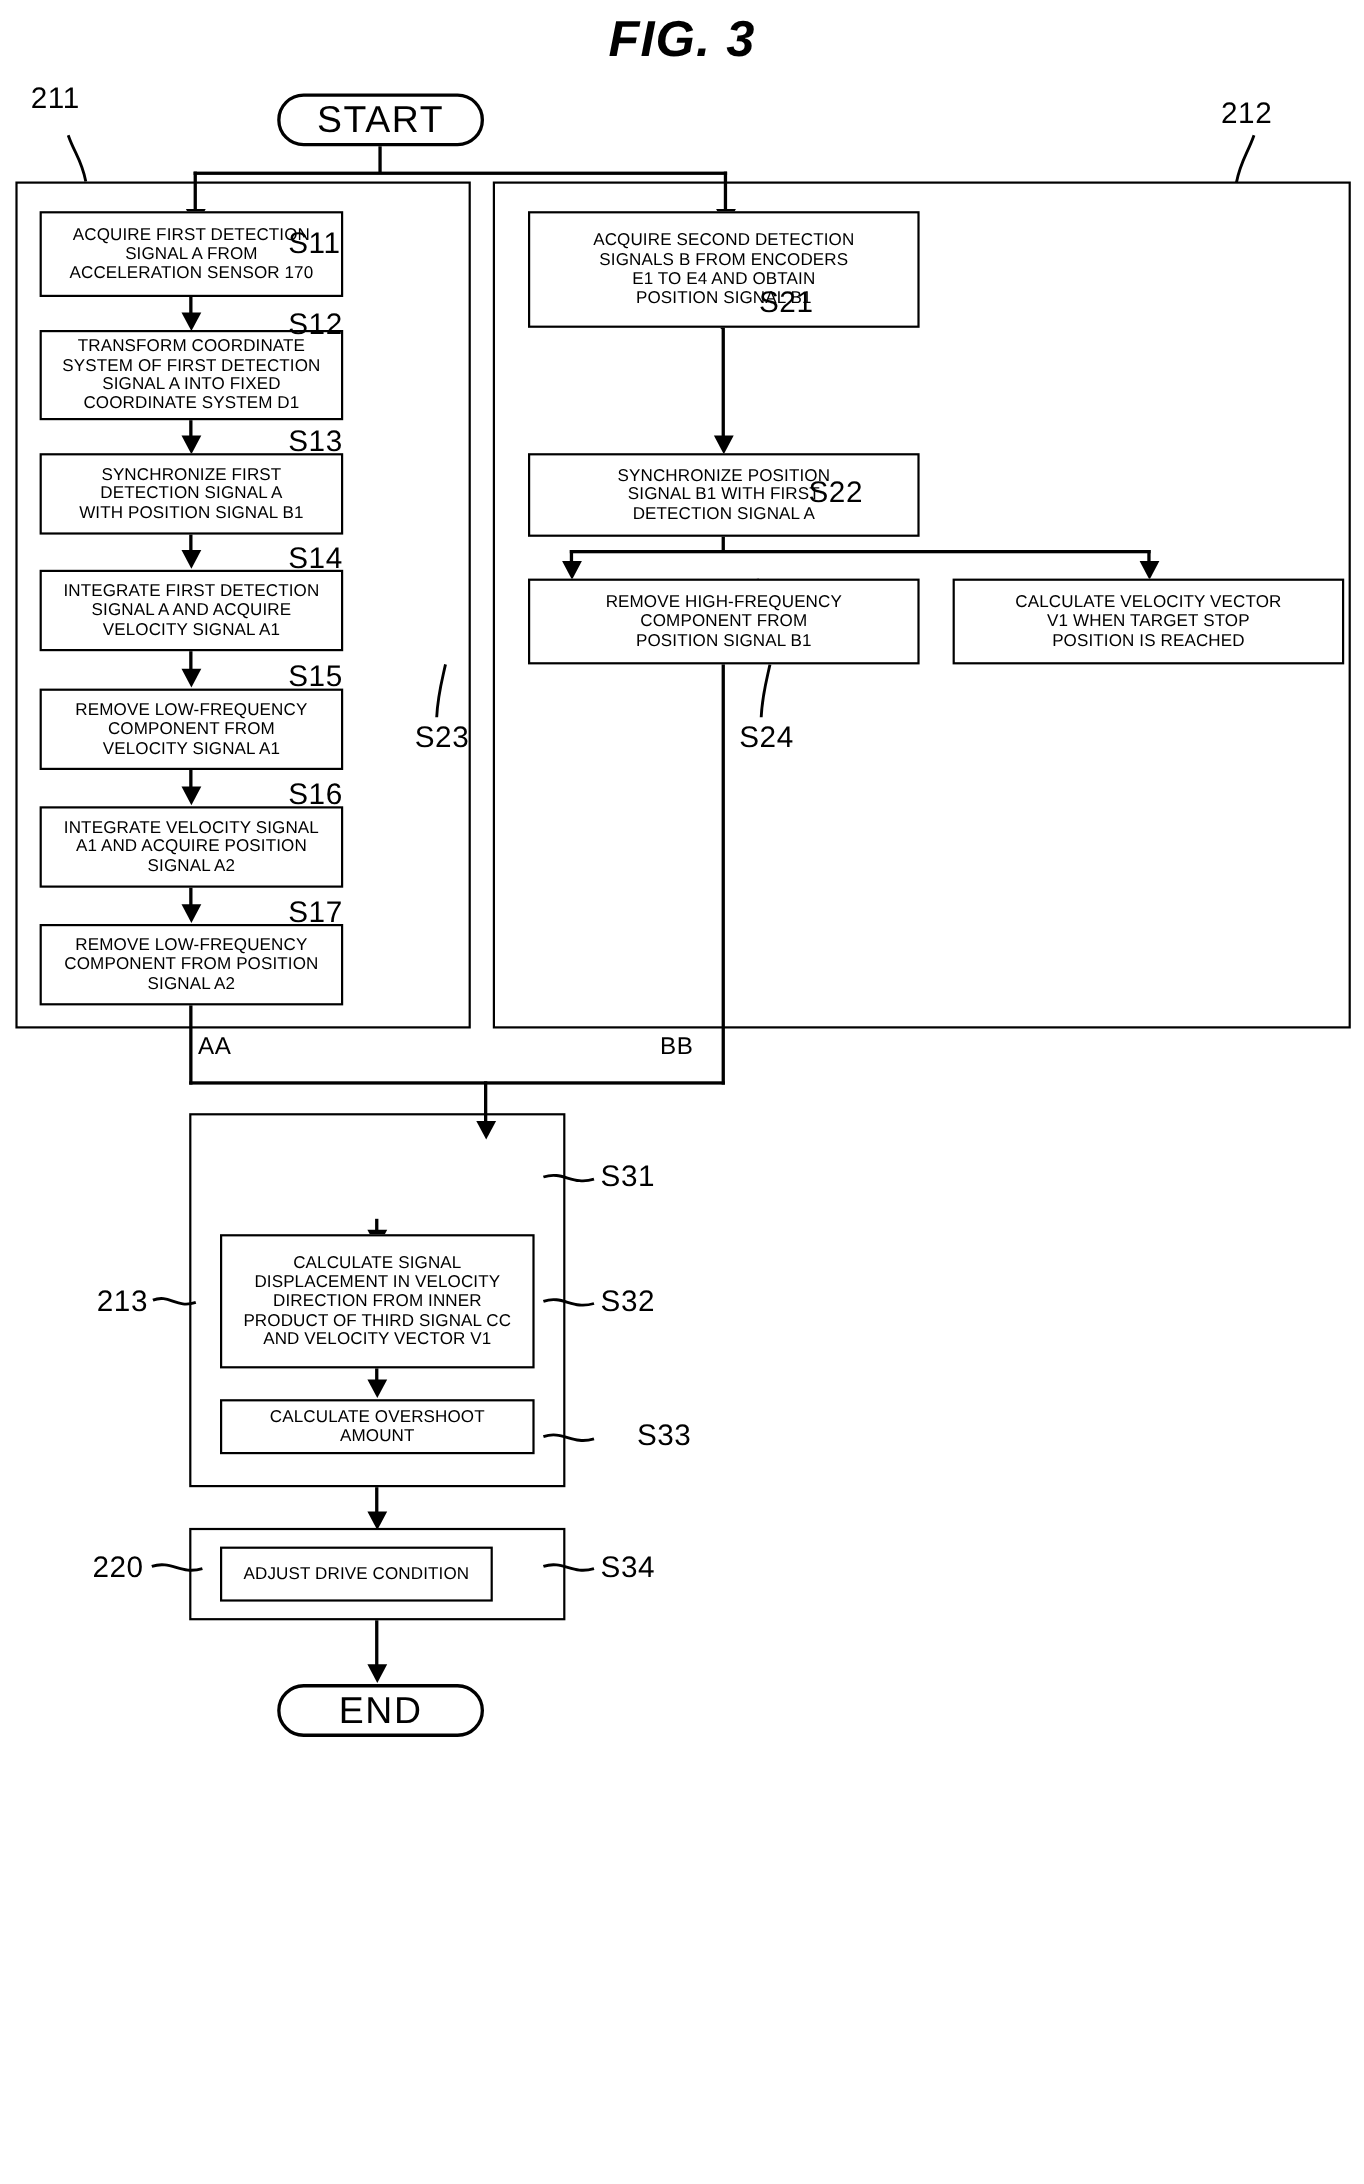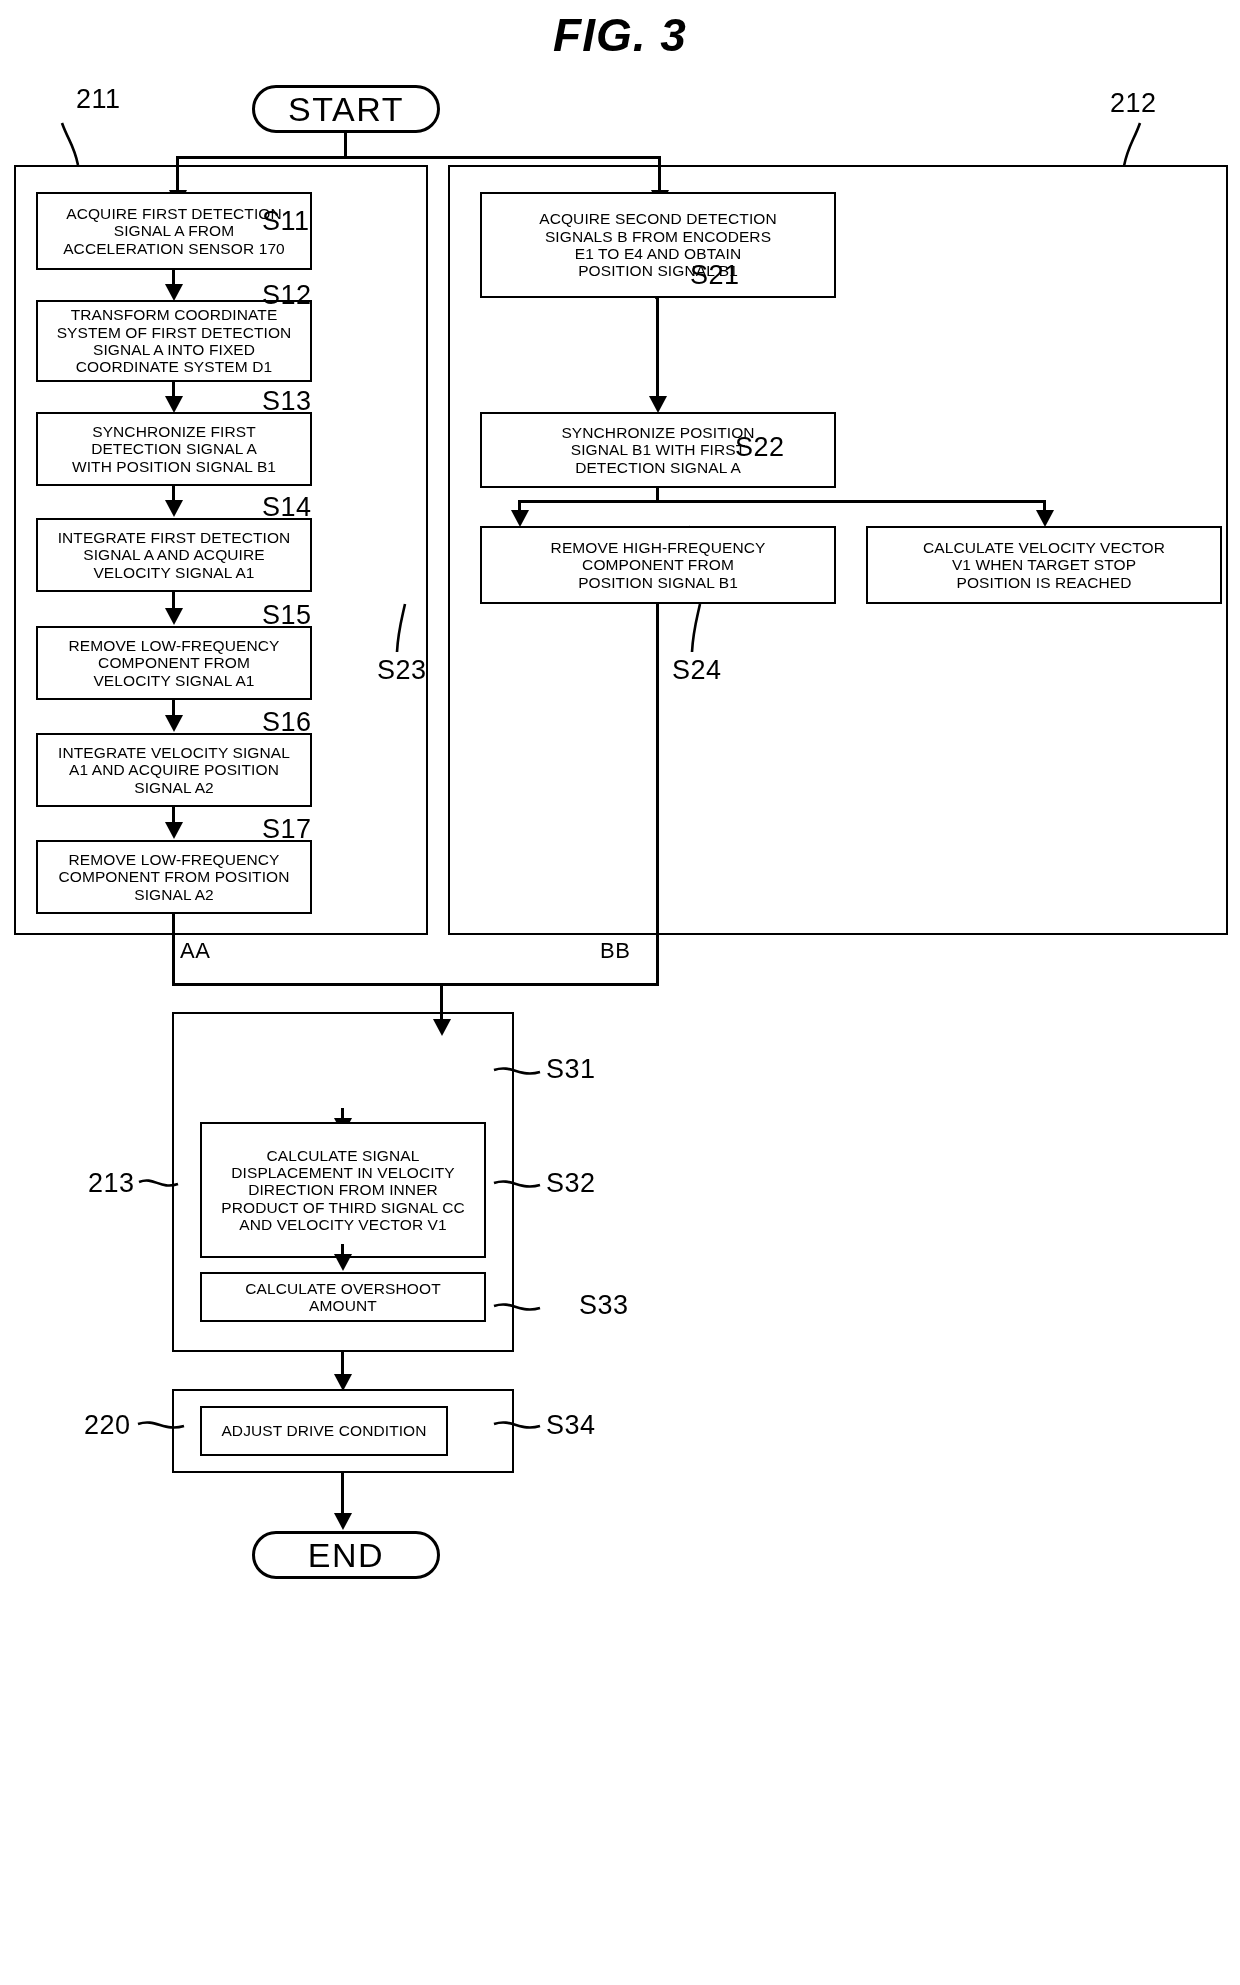--- a/index.html
+++ b/index.html
@@ -153,21 +153,21 @@
 
   <div class="abs hline" style="left:176px; top:156px; width:485px; height:3px;"></div>
 
   <div class="abs vline" style="left:176px; top:156px; width:3px; height:36px;"></div>
   <div class="abs arrow-down" style="left:169px; top:190px;"></div>
 
   <div class="abs vline" style="left:658px; top:156px; width:3px; height:36px;"></div>
   <div class="abs arrow-down" style="left:651px; top:190px;"></div>
 
   <div class="abs group" style="left:14px; top:165px; width:414px; height:770px;"></div>
-  <div class="abs reflabel" style="left:28px; top:84px;margin-left:48px;">211</div>
+  <div class="abs reflabel" style="left:28px; top:74px;">211</div>
 
   <div class="abs step" style="left:36px; top:192px; width:276px; height:78px;">
     <span>ACQUIRE FIRST DETECTION<br>SIGNAL A FROM<br>ACCELERATION SENSOR 170</span>
   </div>
   <div class="abs reflabel" style="left:262px; top:206px;">S11</div>
   <div class="abs vline" style="left:172px; top:270px; width:3px; height:16px;"></div>
   <div class="abs arrow-down" style="left:165px; top:284px;"></div>
 
   <div class="abs step" style="left:36px; top:300px; width:276px; height:82px;">
     <span>TRANSFORM COORDINATE<br>SYSTEM OF FIRST DETECTION<br>SIGNAL A INTO FIXED<br>COORDINATE SYSTEM D1</span>
@@ -251,21 +251,21 @@
   <div class="abs vline" style="left:440px; top:983px; width:3px; height:46px;"></div>
   <div class="abs arrow-down" style="left:433px; top:1019px;"></div>
 
   <div class="abs group" style="left:172px; top:1012px; width:342px; height:340px;"></div>
   <div class="abs reflabel" style="left:88px; top:1168px;">213</div>
 
   <div class="abs reflabel" style="left:546px; top:1054px;">S31</div>
   <div class="abs vline" style="left:341px; top:1108px; width:3px; height:14px;"></div>
   <div class="abs arrow-down" style="left:334px; top:1118px;"></div>
 
-  <div class="abs step" style="left:200px; top:1122px; width:286px; height:136px;">
+  <div class="abs step" style="left:200px; top:1122px; width:286px; height:122px;">
     <span>CALCULATE SIGNAL<br>DISPLACEMENT IN VELOCITY<br>DIRECTION FROM INNER<br>PRODUCT OF THIRD SIGNAL CC<br>AND VELOCITY VECTOR V1</span>
   </div>
   <div class="abs reflabel" style="left:546px; top:1168px;">S32</div>
   <div class="abs vline" style="left:341px; top:1244px; width:3px; height:14px;"></div>
   <div class="abs arrow-down" style="left:334px; top:1254px;"></div>
 
   <div class="abs step" style="left:200px; top:1272px; width:286px; height:50px;">
     <span>CALCULATE OVERSHOOT AMOUNT</span>
   </div>
   <div class="abs reflabel" style="left:546px; top:1290px;margin-left:33px;">S33</div>

